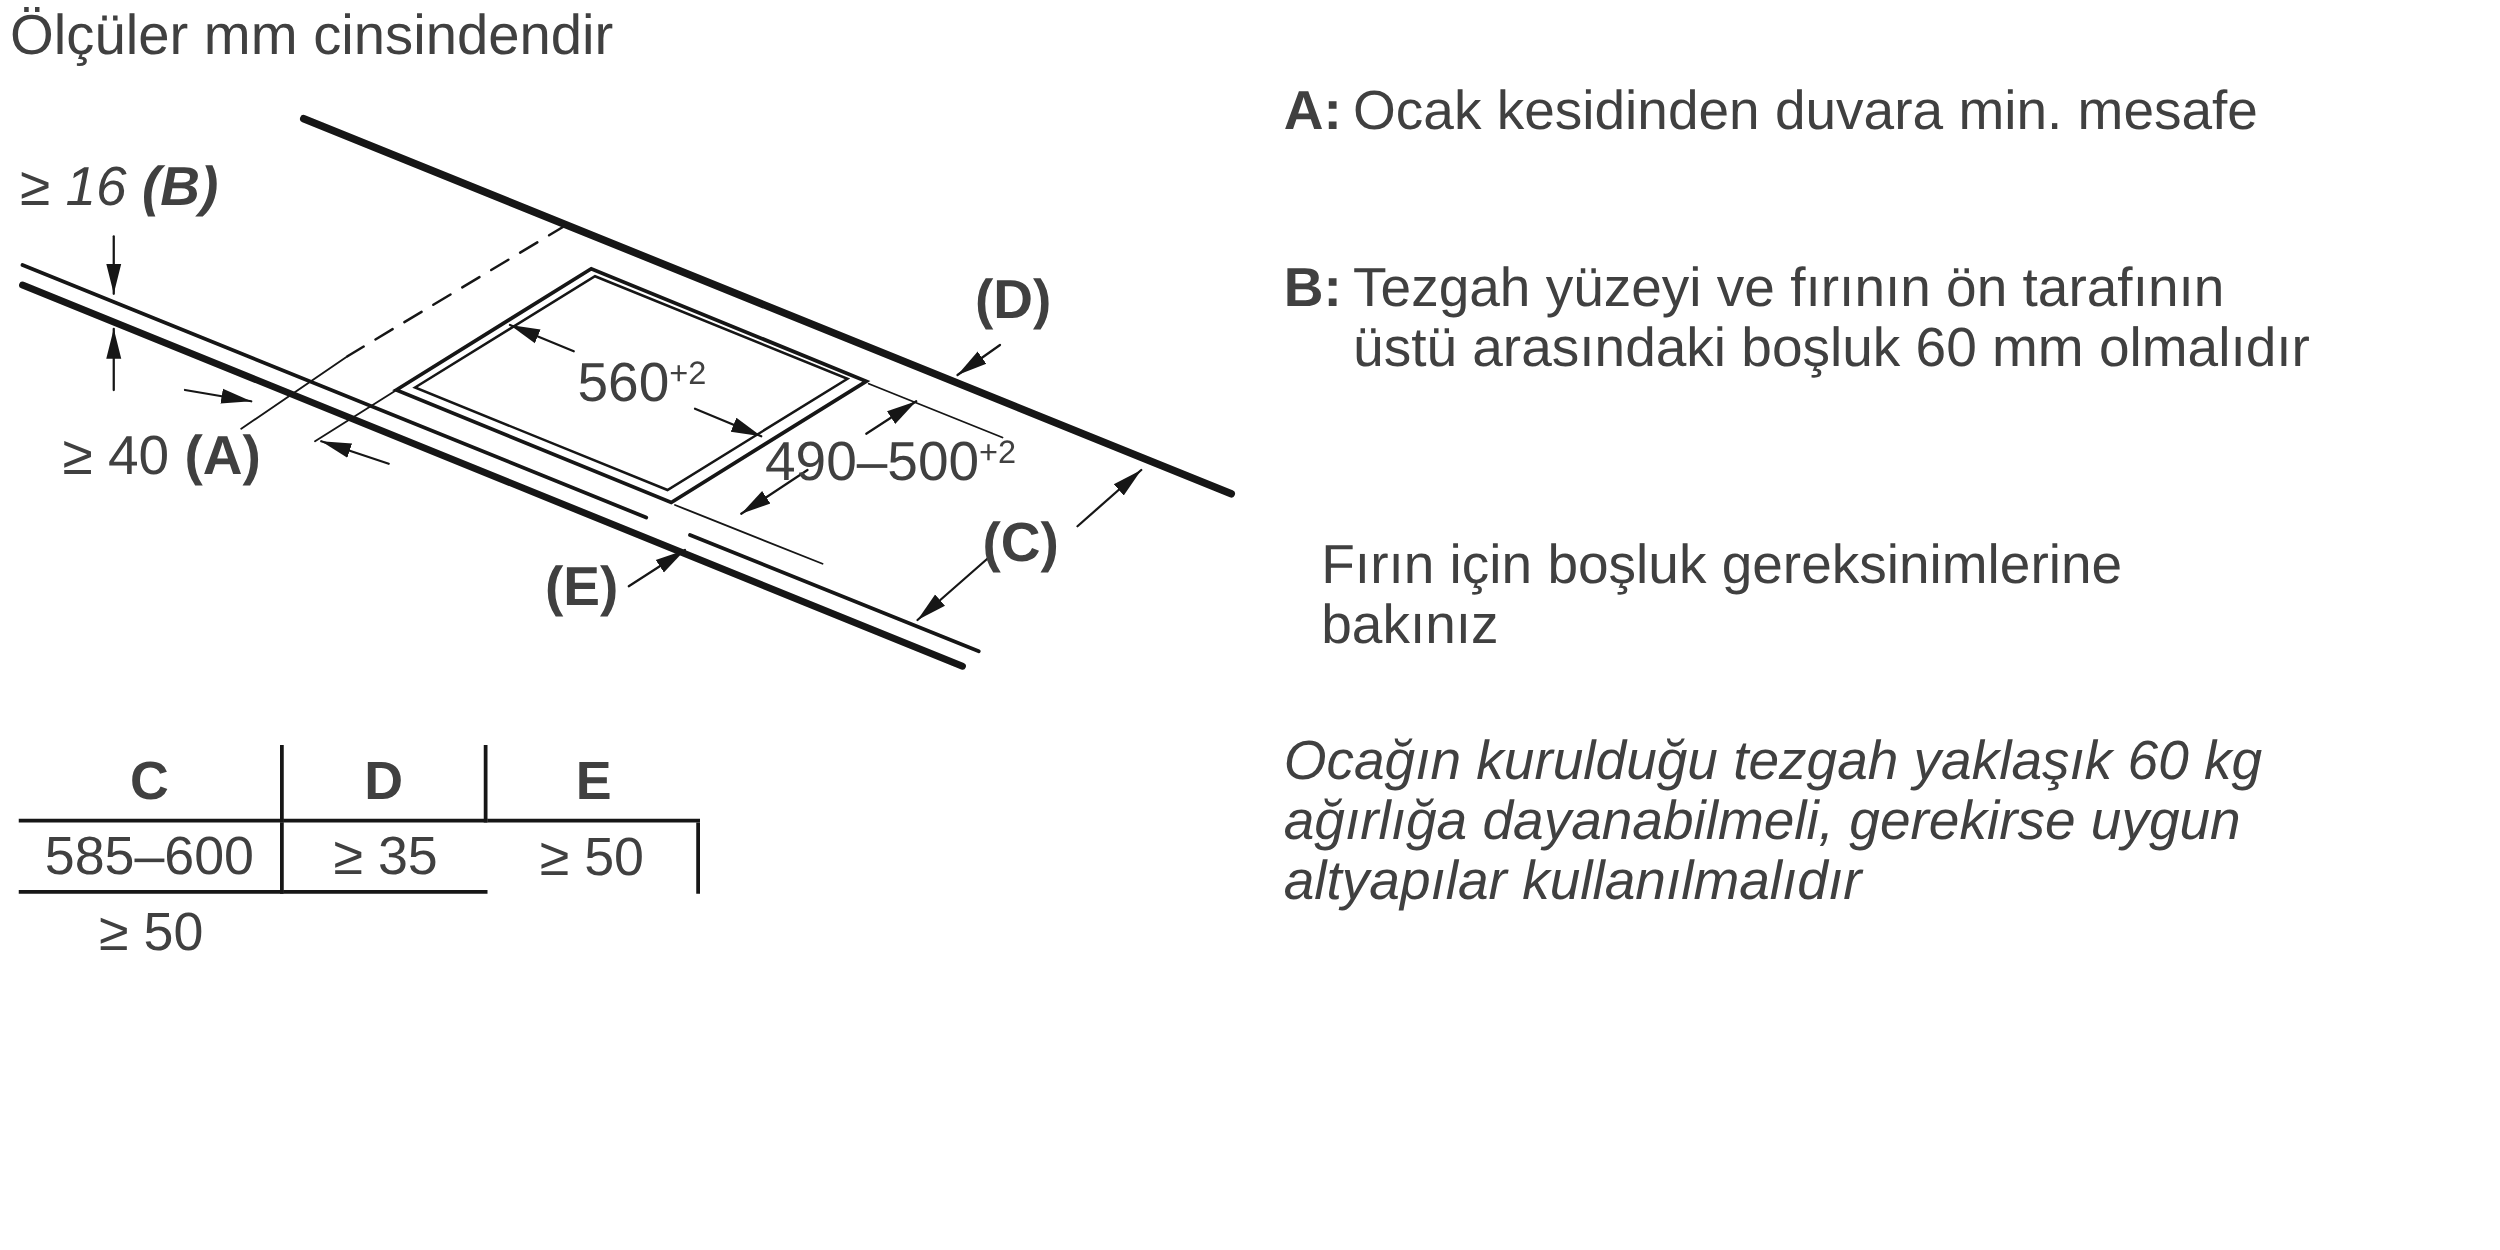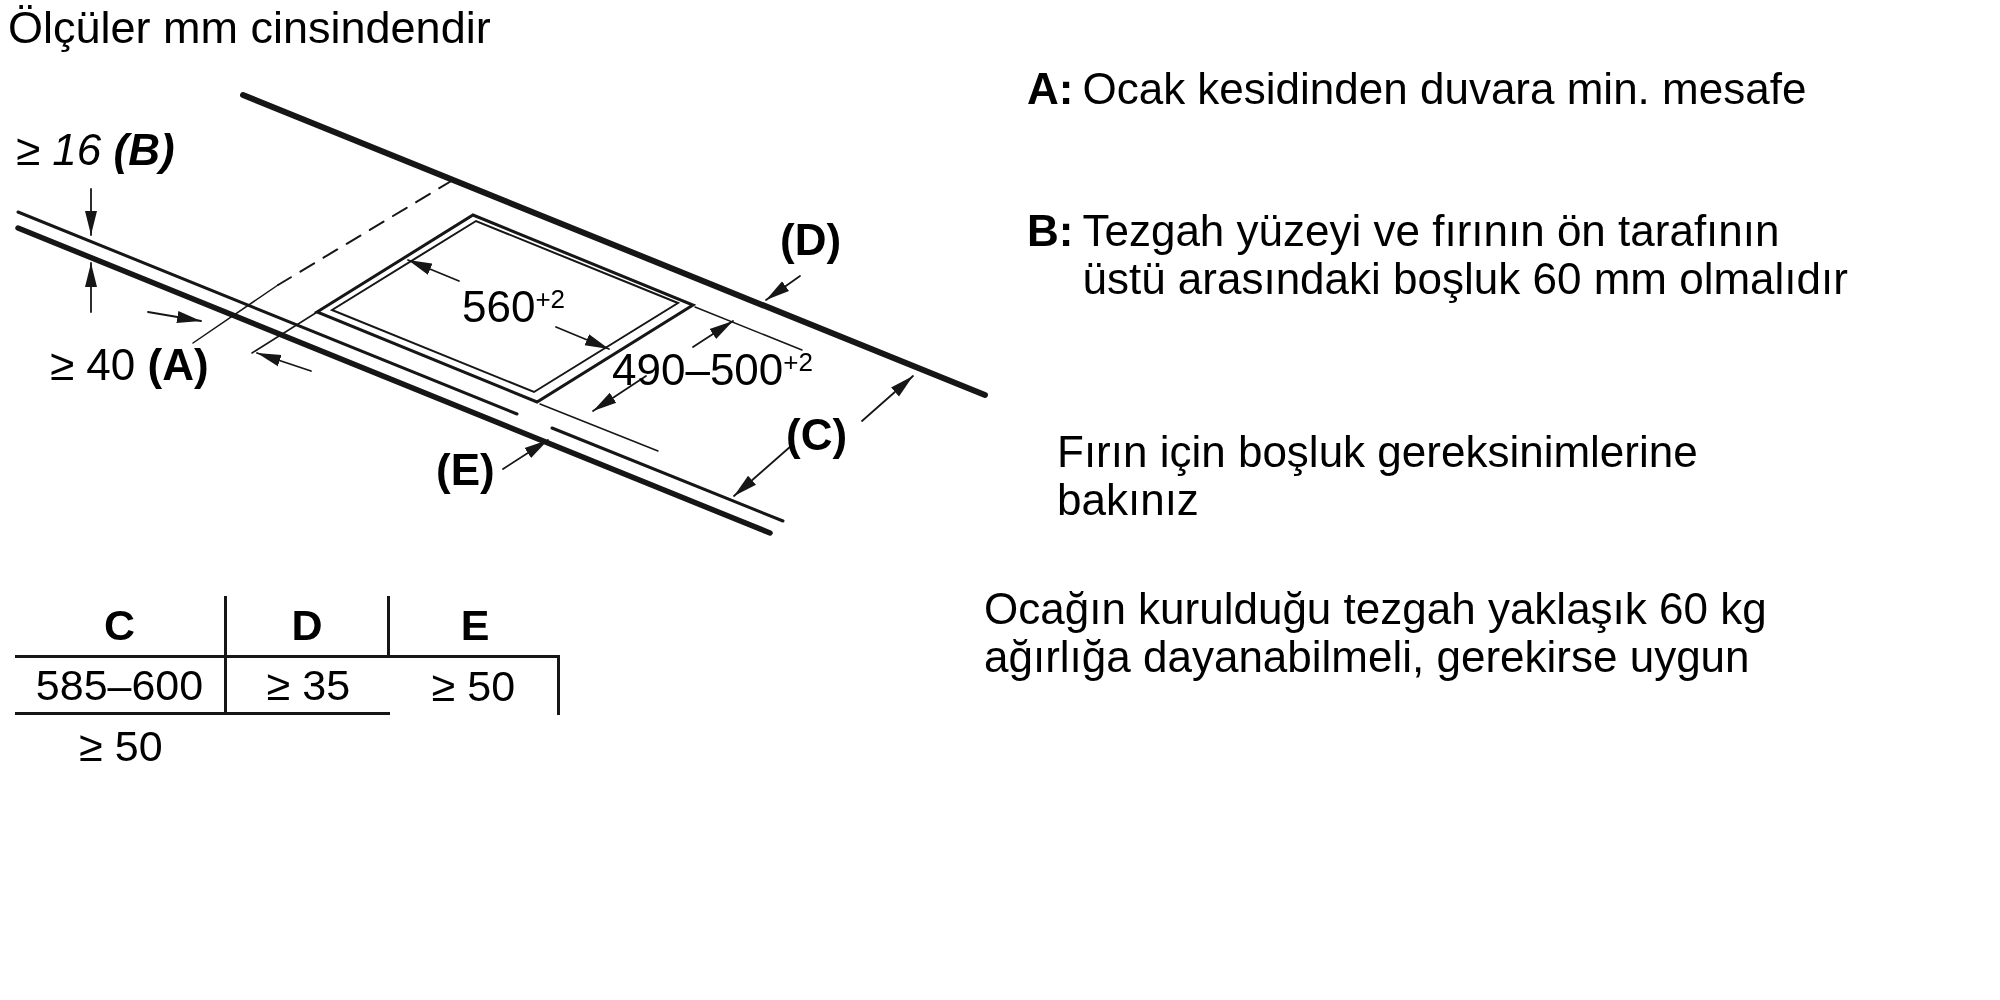--- a/index.html
+++ b/index.html
@@ -1,18 +1,18 @@
 <!DOCTYPE html>
 <html><head>
 <meta charset="utf-8">
 <style>
   html,body{margin:0;padding:0;background:#ffffff;}
   .page{
     position:relative;width:2000px;height:1000px;background:#ffffff;overflow:hidden;
-    font-family:"Liberation Sans","DejaVu Sans",sans-serif;color:#000000;
+    font-family:"Liberation Sans","DejaVu Sans",sans-serif;color:#404040;
   }
   .abs{position:absolute;white-space:nowrap;}
   .title{left:8px;top:2px;font-size:45px;}
   .diag-label{font-size:44px;}
   .bold{font-weight:bold;}
   sup.tol{font-size:26px;vertical-align:14px;letter-spacing:0;}
   svg{position:absolute;left:0;top:0;}
 
   
   .tbl{
@@ -120,20 +120,21 @@
     </span>
   </div>
 
   <div class="note" style="left:1057px;top:428px;">
     <span>
       <span class="nl">Fırın için boşluk gereksinimlerine</span>
       <span class="nl">bakınız</span>
     </span>
   </div>
 
-  <div class="note" style="left:984px;top:585px;">
+  <div class="note" style="left:1027px;top:585px;font-style:italic;">
     <span>
       <span class="nl">Ocağın kurulduğu tezgah yaklaşık 60 kg</span>
       <span class="nl">ağırlığa dayanabilmeli, gerekirse uygun</span>
+      <span class="nl">altyapılar kullanılmalıdır</span>
     </span>
   </div>
 
 </div>
 
 </body></html>

